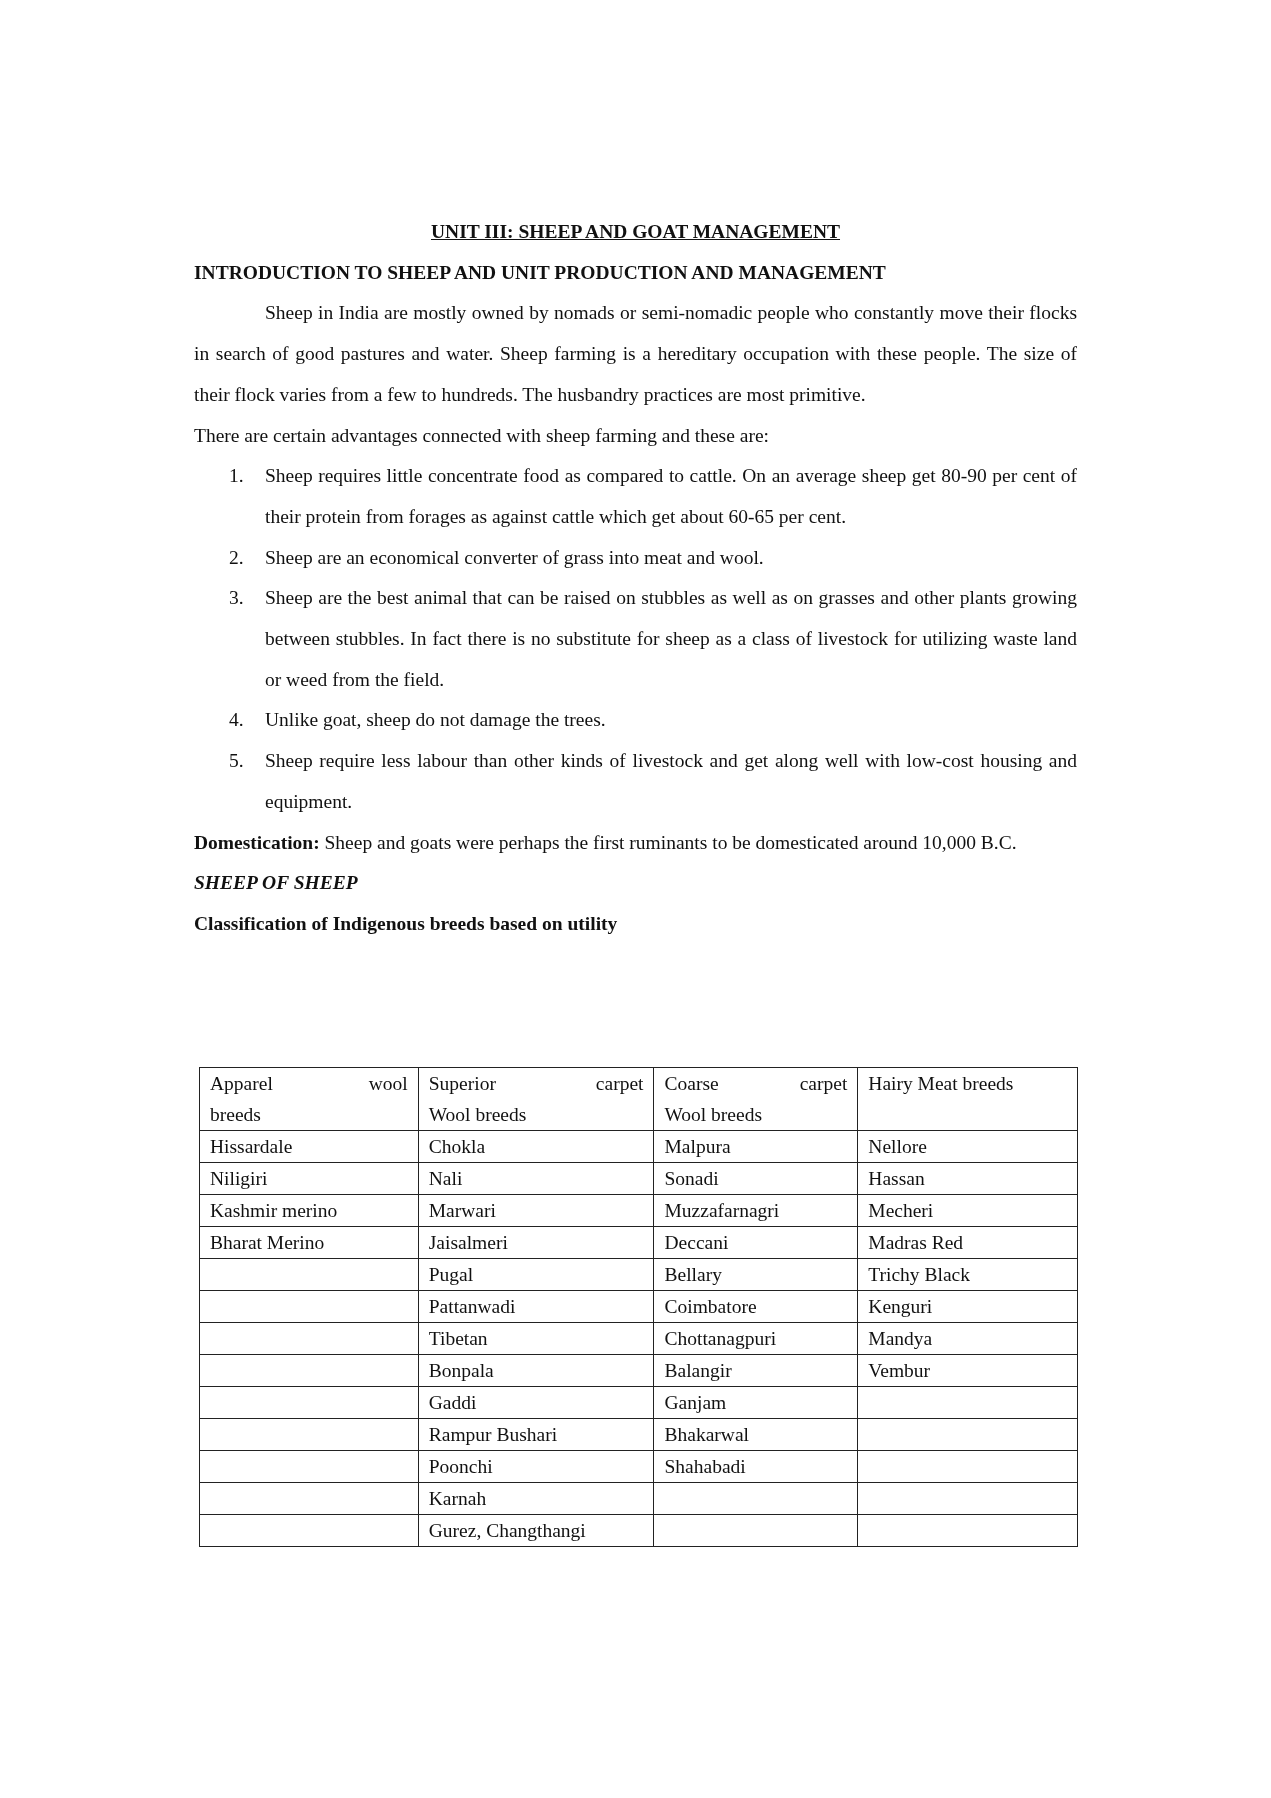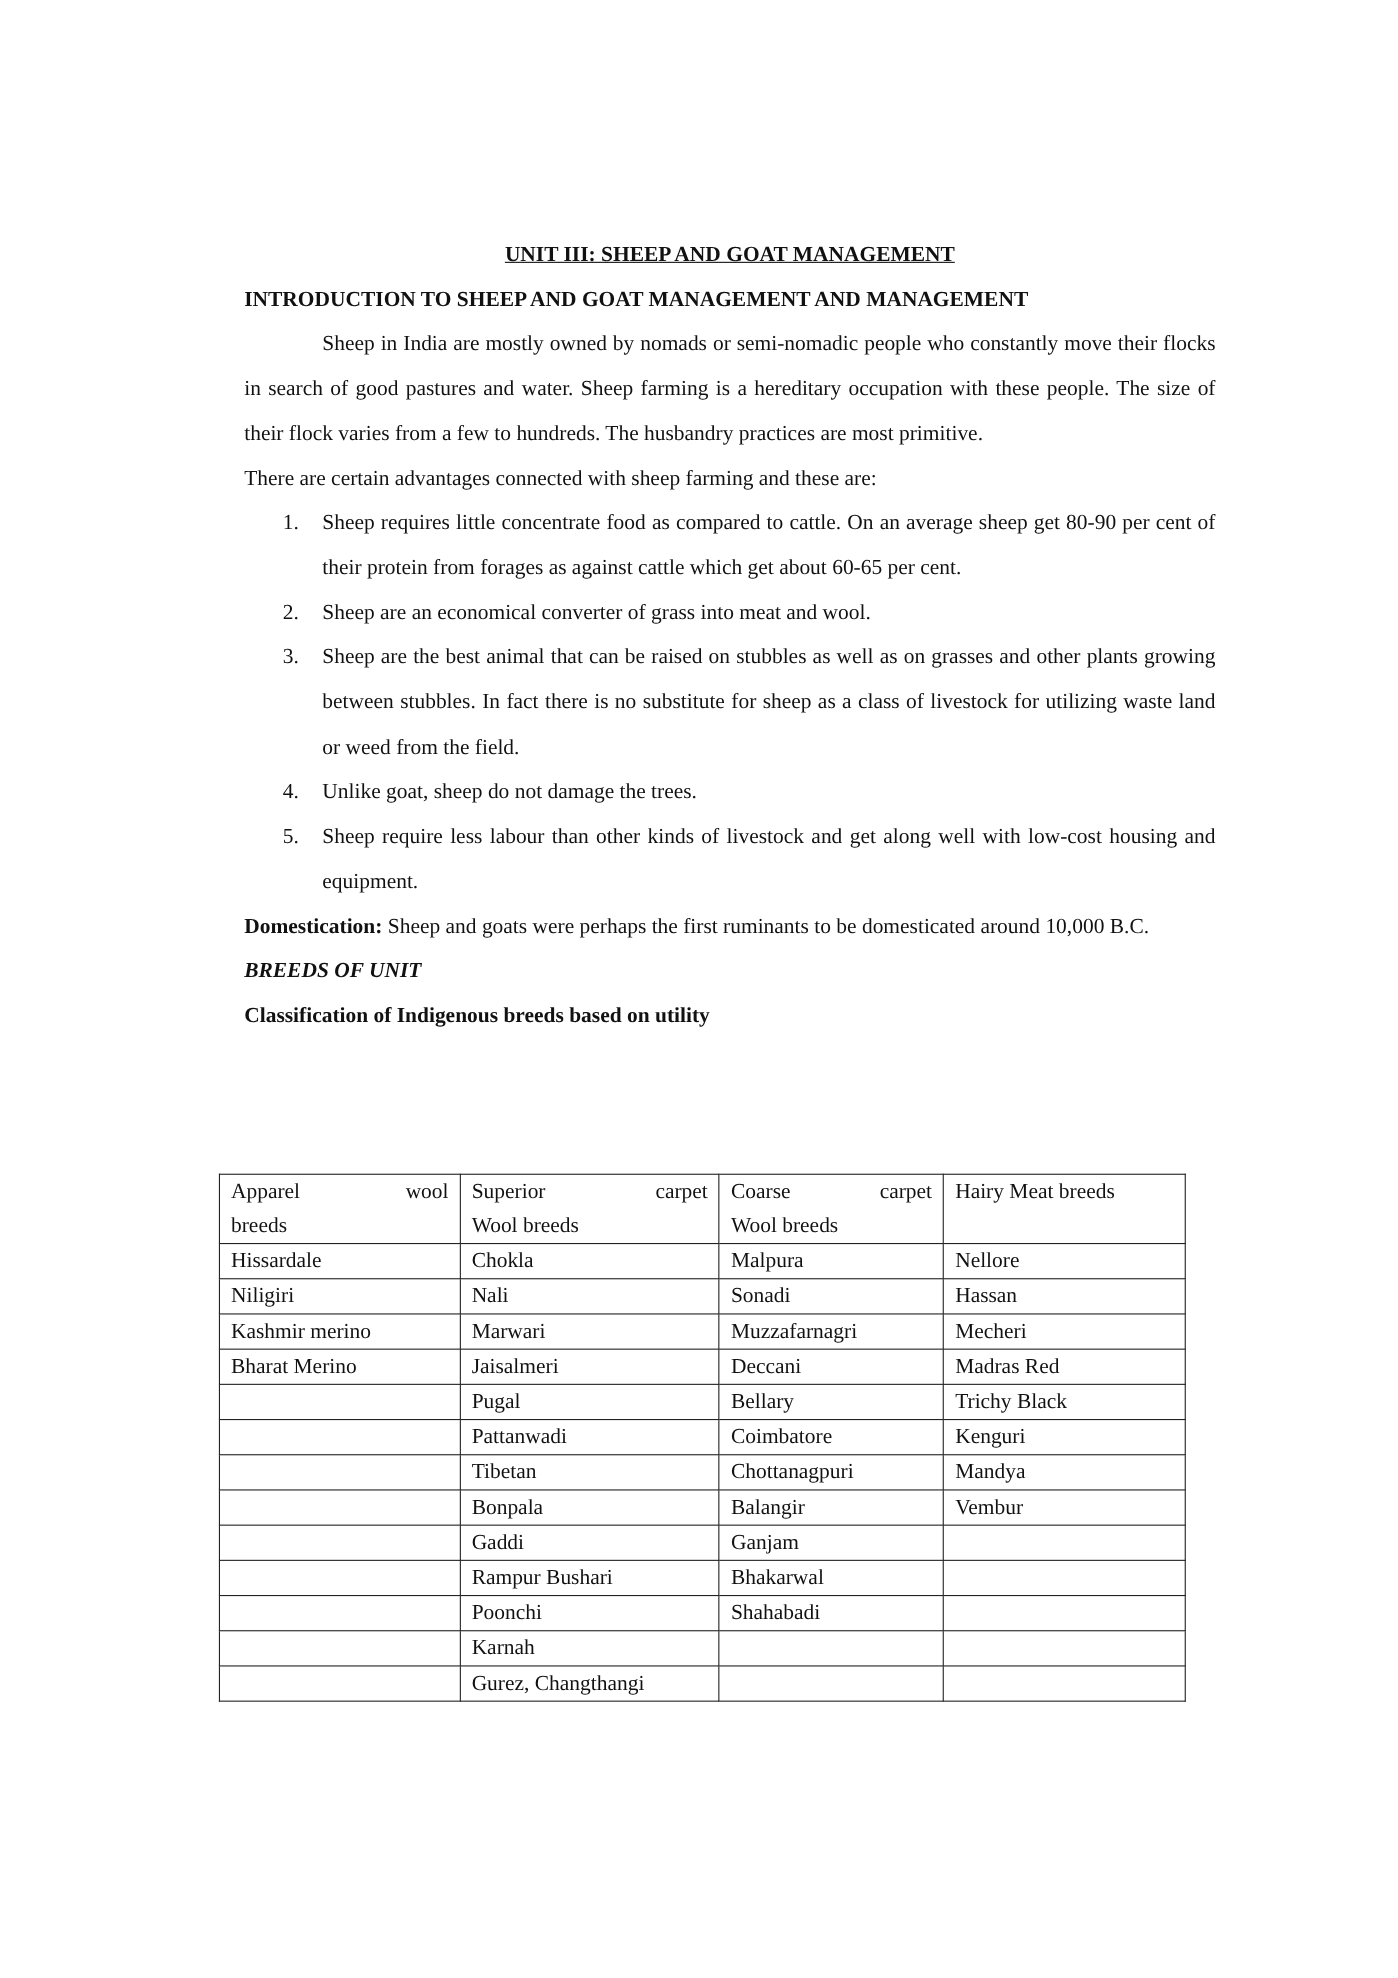--- a/index.html
+++ b/index.html
@@ -1,18 +1,18 @@
 <!DOCTYPE html>
 <html><head>
 <meta charset="utf-8">
 <style>
   html, body { margin: 0; padding: 0; background: #ffffff; }
   body { width: 1271px; height: 1798px; position: relative; overflow: hidden;
          font-family: "Liberation Serif", "DejaVu Serif", serif; color: #111; }
-  .page { position: absolute; left: 194px; top: 212px; width: 883px; font-size: 19.5px; line-height: 40.7px; margin-left: 28px; }
+  .page { position: absolute; left: 194px; top: 212px; width: 883px; font-size: 19.5px; line-height: 40.7px; }
   .title { text-align: center; font-weight: bold; text-decoration: underline; margin: 0; height: 40.7px; }
   .heading { font-weight: bold; margin: 0; white-space: nowrap; }
   p { margin: 0; }
   .just { text-align: justify; }
   .indent { text-indent: 71px; }
   ol { margin: 0; padding: 0; list-style: none; }
   ol li { position: relative; padding-left: 71px; text-align: justify; }
   ol li .num { position: absolute; left: 35px; top: 0; }
   .italic-heading { font-weight: bold; font-style: italic; }
   table { position: absolute; left: 199px; top: 1067px; border-collapse: collapse; width: 879px;
@@ -20,32 +20,32 @@
   td, th { border: 1.5px solid #222; padding: 0 10px; vertical-align: top; text-align: left; line-height: 31px; height: 31px; }
   th { font-weight: normal; line-height: 31px; height: 62px; }
   col.c1 { width: 219px; } col.c2 { width: 236px; } col.c3 { width: 204px; } col.c4 { width: 220px; }
   th .hl { display: flex; justify-content: space-between; }
 </style>
 </head>
 <body>
 
 <div class="page">
   <p class="title">UNIT III: SHEEP AND GOAT MANAGEMENT</p>
-  <p class="heading">INTRODUCTION TO SHEEP AND GOAT MANAGEMENT AND MANAGEMENT</p>
+  <p class="heading">INTRODUCTION TO SHEEP AND UNIT PRODUCTION AND MANAGEMENT</p>
   <p class="just indent">Sheep in India are mostly owned by nomads or semi-nomadic people who constantly move their flocks in search of good pastures and water.  Sheep farming is a hereditary occupation with these people.  The size of their flock varies from a few to hundreds.  The husbandry practices are most primitive.</p>
   <p>There are certain advantages connected with sheep farming and these are:</p>
   <ol>
     <li><span class="num">1.</span><span>Sheep requires little concentrate food as compared to cattle.  On an average sheep get 80-90 per cent of their protein from forages as against cattle which get about 60-65 per cent.</span></li>
     <li><span class="num">2.</span><span>Sheep are an economical converter of grass into meat and wool.</span></li>
     <li><span class="num">3.</span><span>Sheep are the best animal that can be raised on stubbles as well as on grasses and other plants growing between stubbles.  In fact there is no substitute for sheep as a class of livestock for utilizing waste land or weed from the field.</span></li>
     <li><span class="num">4.</span><span>Unlike goat, sheep do not damage the trees.</span></li>
     <li><span class="num">5.</span><span>Sheep require less labour than other kinds of livestock and get along well with low-cost housing and equipment.</span></li>
   </ol>
   <p class="just"><b>Domestication:</b><span> Sheep and goats were perhaps the first ruminants to be domesticated around 10,000 B.C.</span></p>
-  <p class="italic-heading">BREEDS OF UNIT</p>
+  <p class="italic-heading">SHEEP OF SHEEP</p>
   <p class="heading">Classification of Indigenous breeds based on utility</p>
 </div>
 
 <table>
   <colgroup>
       <col class="c1">
       <col class="c2">
       <col class="c3">
       <col class="c4">
     </colgroup>

